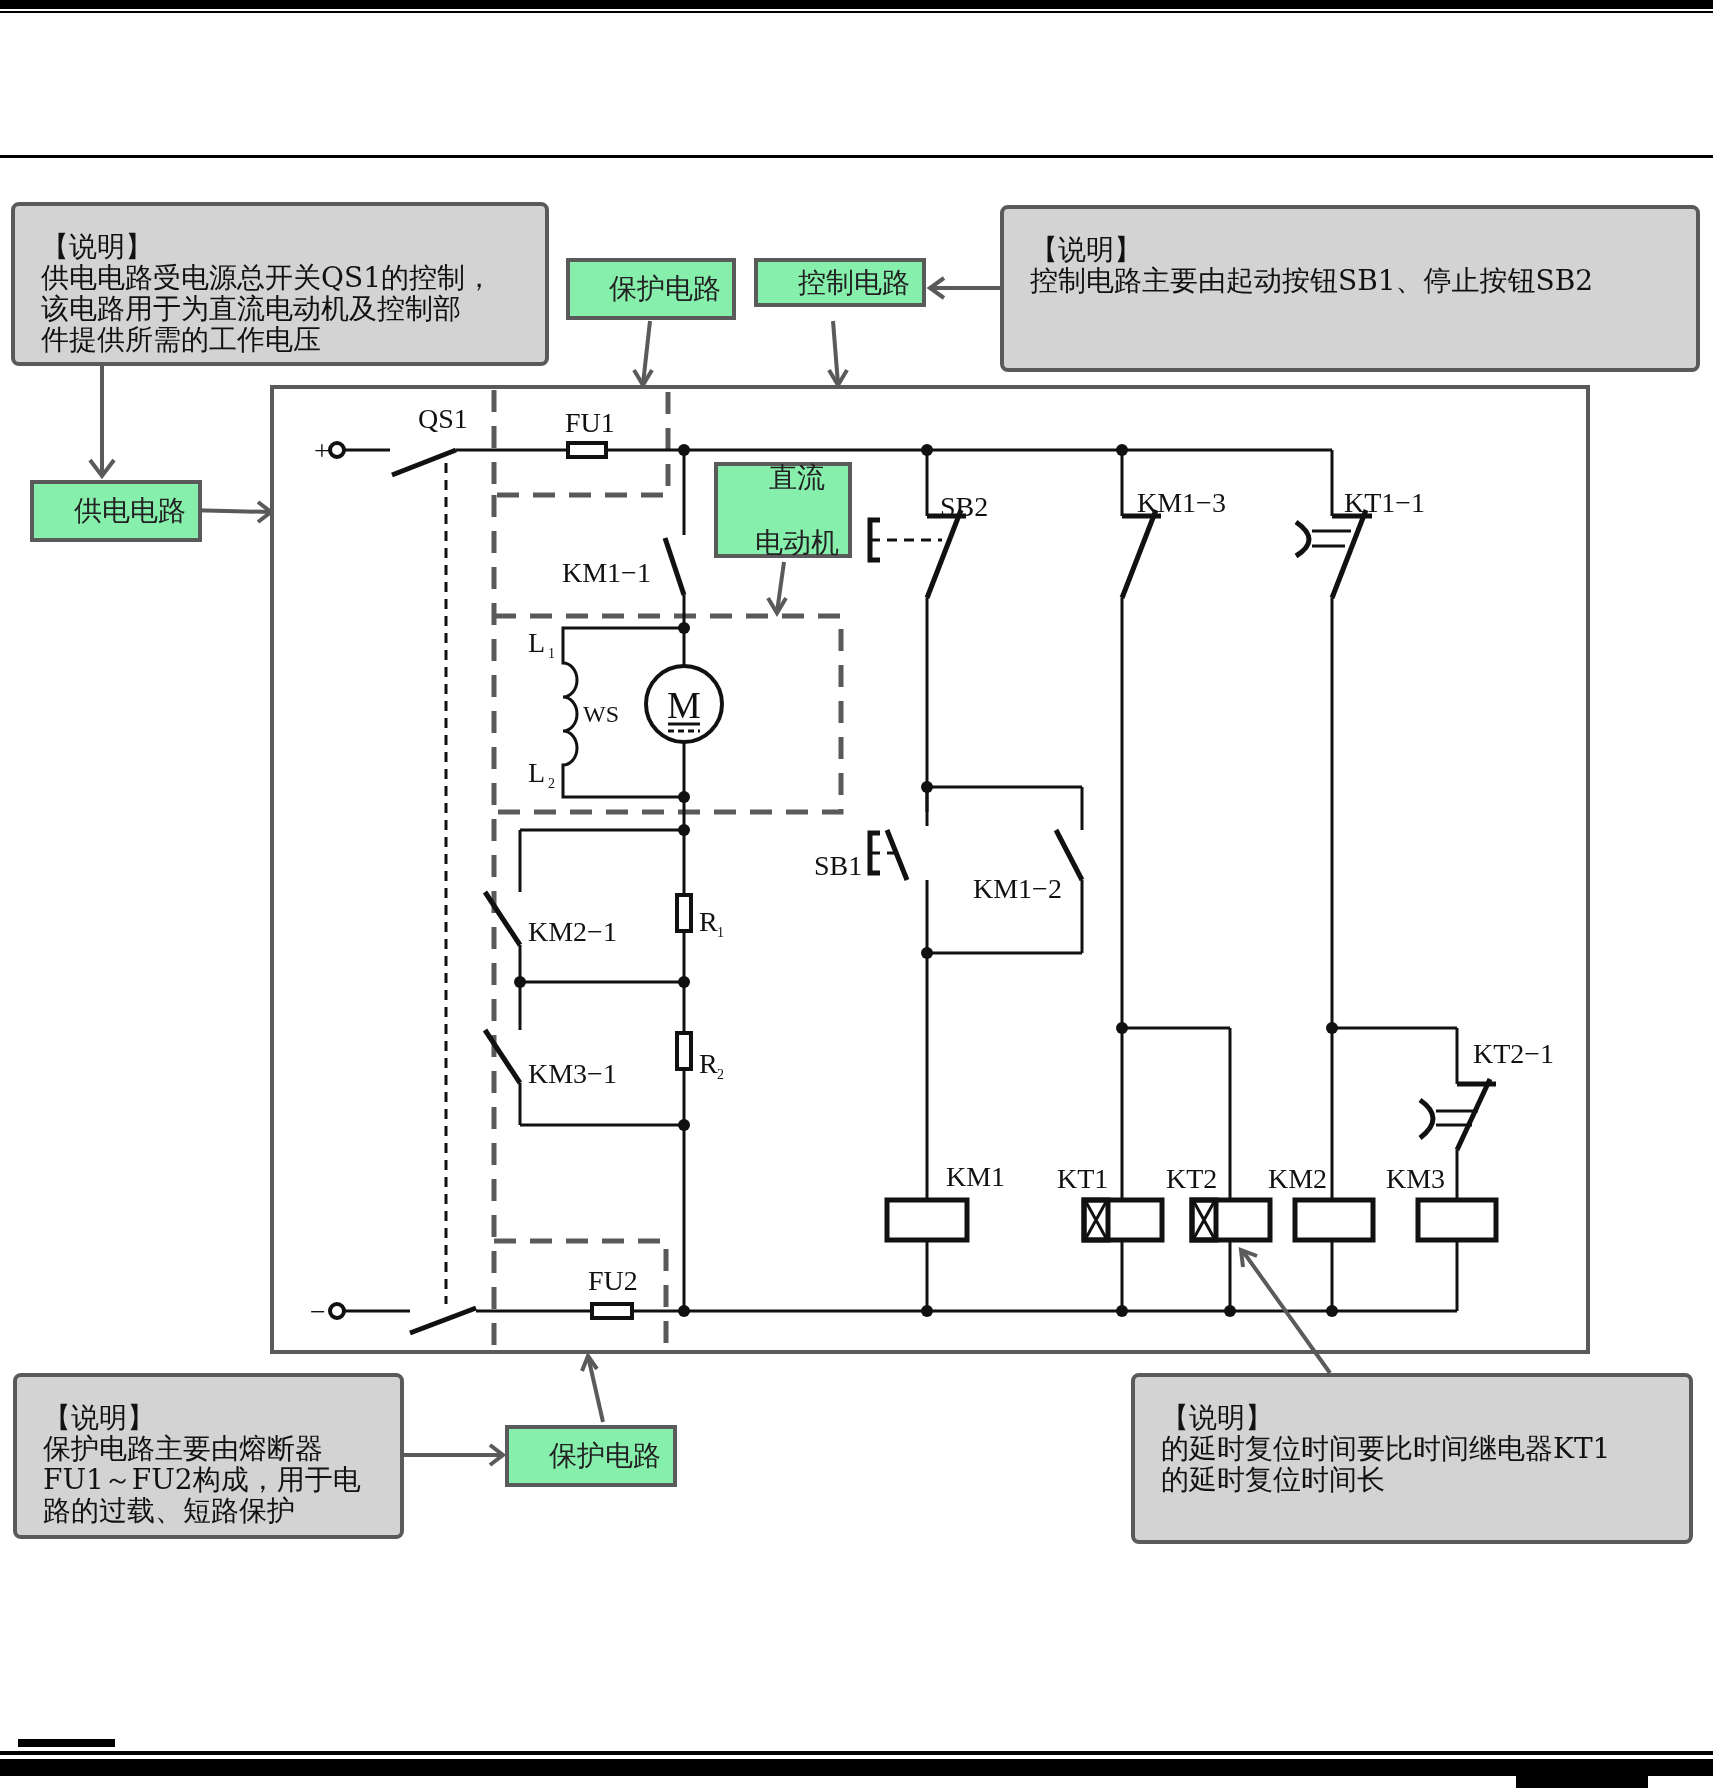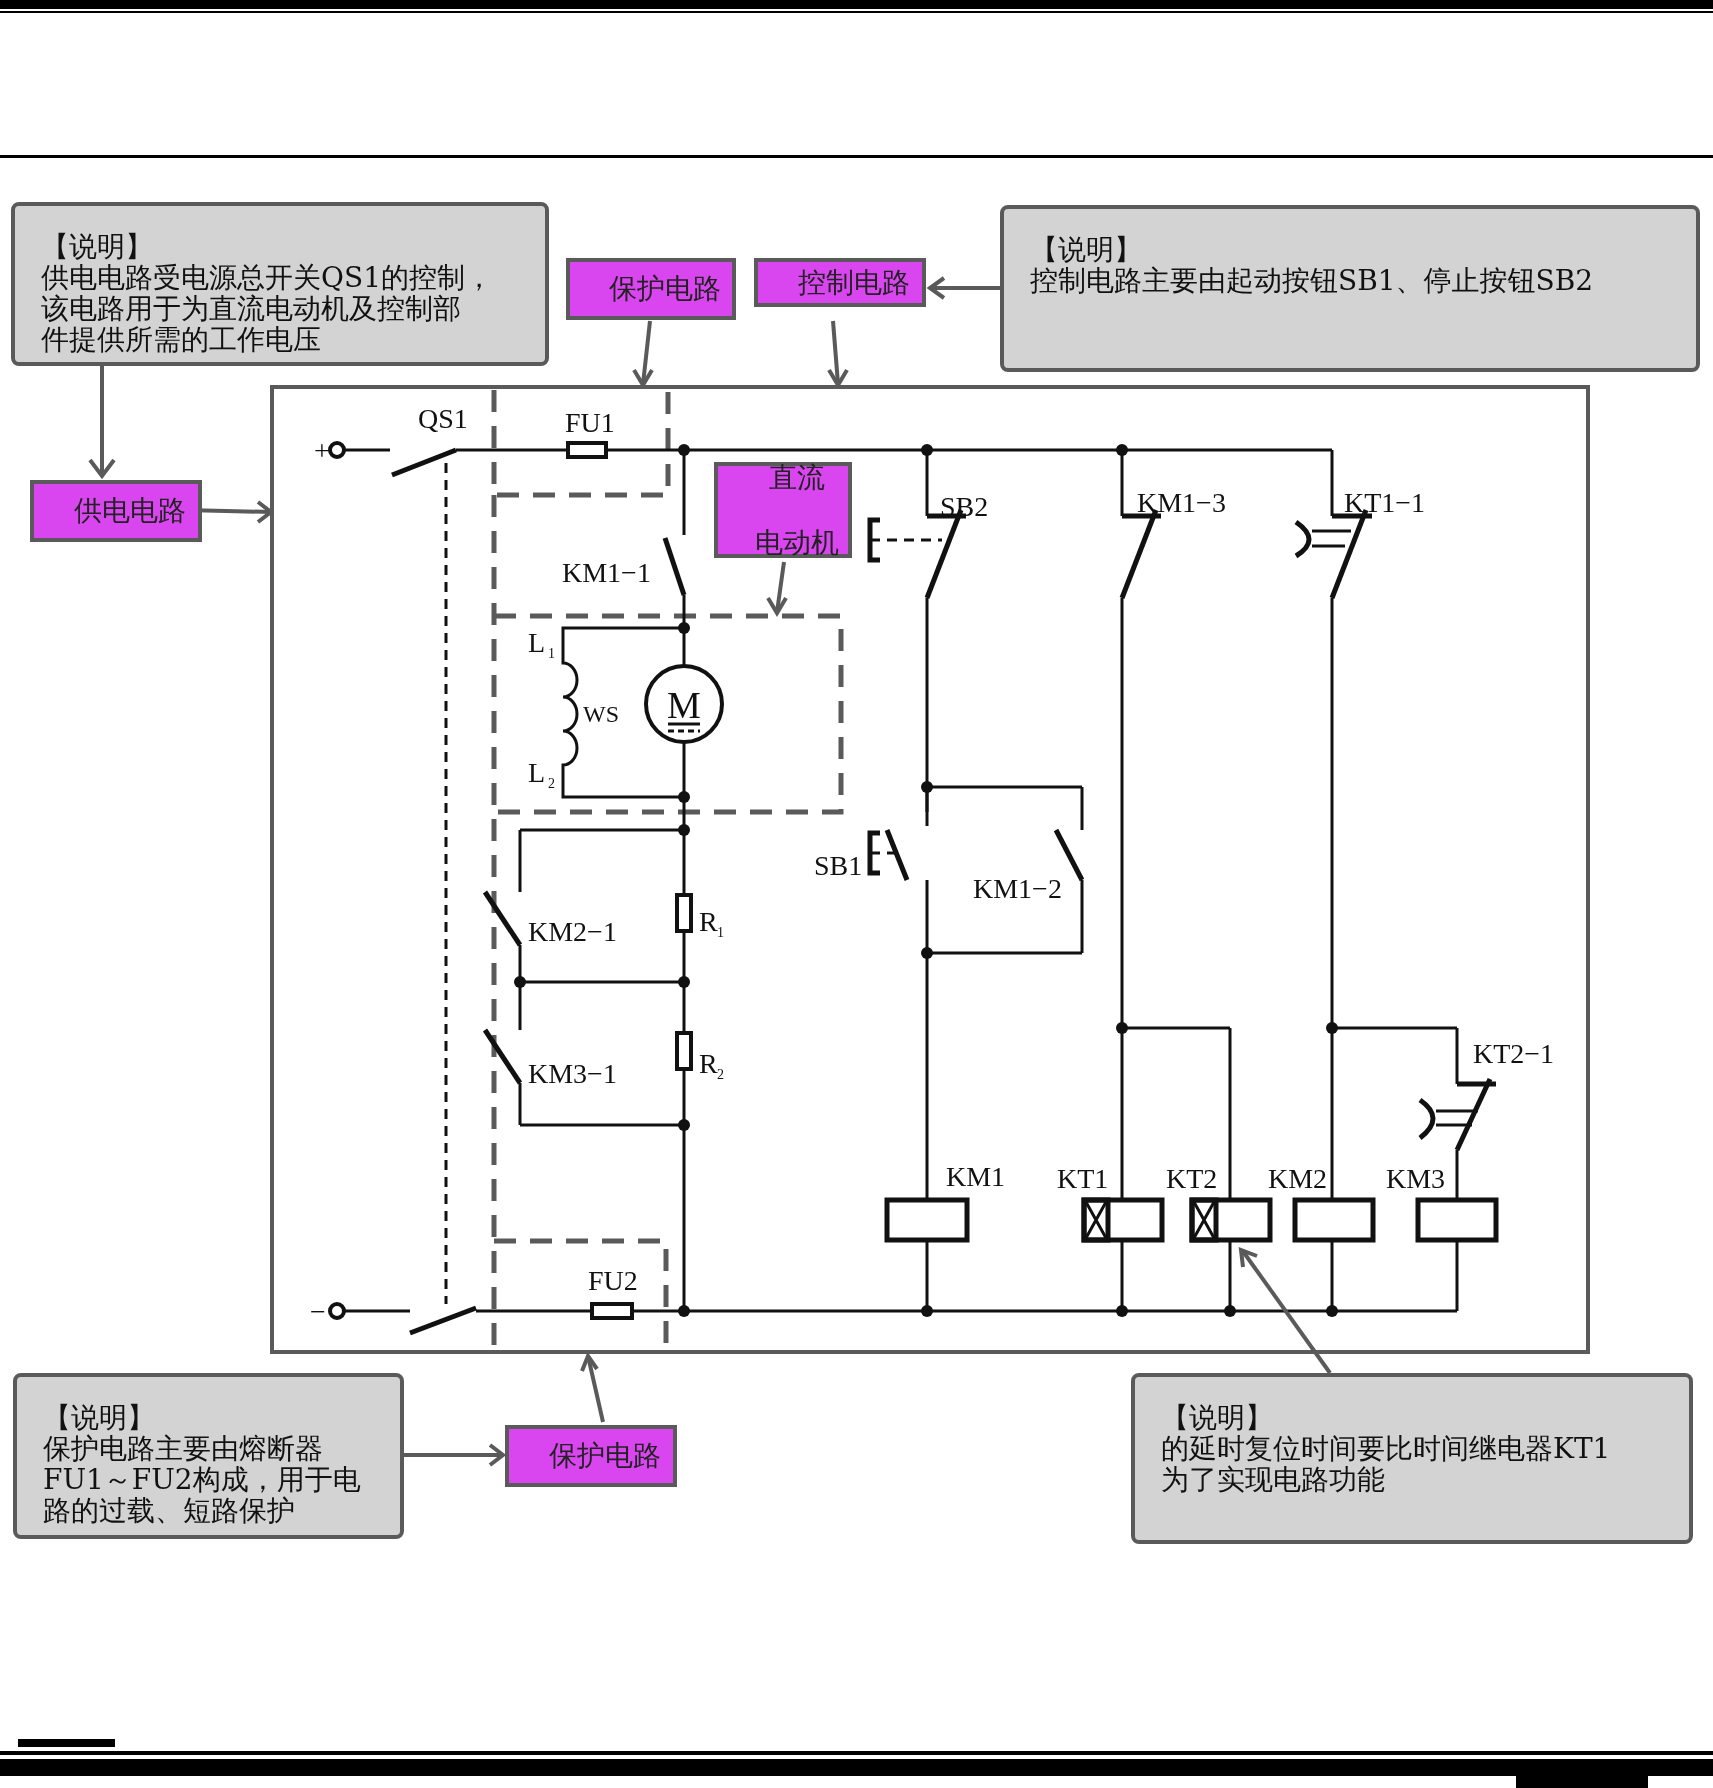--- a/index.html
+++ b/index.html
@@ -12,21 +12,21 @@
   .dash-black { stroke:#111; stroke-width:3; fill:none; stroke-dasharray:10 7; }
   .frame { stroke:#5a5a5a; stroke-width:4; fill:none; }
   .arrow { stroke:#5a5a5a; stroke-width:4; fill:none; }
   .dot { fill:#111; }
   .lbl { font-family:"Liberation Serif","DejaVu Serif",serif; font-size:28px; fill:#111; }
   .sub { font-family:"Liberation Serif","DejaVu Serif",serif; font-size:14px; fill:#111; }
   .note-box { position:absolute; background:#d3d3d3; border:4px solid #5a5a5a; border-radius:8px;
               box-sizing:border-box; padding:25px 26px; font-size:28px; line-height:31px; color:#111;
               font-family:"DejaVu Serif","Liberation Serif",serif; }
   .note-box .t { display:block; }
-  .tag-box { position:absolute; background:#d946ef; border:4px solid #5a5a5a; box-sizing:border-box;
+  .tag-box { position:absolute; background:#86efac; border:4px solid #5a5a5a; box-sizing:border-box;
              display:flex; align-items:center; justify-content:center; font-size:28px; color:#222;
              font-family:"DejaVu Serif","Liberation Serif",serif; text-align:center; line-height:30px;padding-left:28px; }
   .bar { position:absolute; background:#000; }
 </style>
 </head>
 <body>
 
 <div class="bar" style="left:0;top:0;width:1713px;height:9px;"></div>
 <div class="bar" style="left:0;top:11px;width:1713px;height:2px;"></div>
 <div class="bar" style="left:0;top:155px;width:1713px;height:3px;"></div>
@@ -223,21 +223,21 @@
 <div class="note-box" style="left:13px;top:1373px;width:391px;height:166px;">
   <span class="t">【说明】</span>
   <span class="t">保护电路主要由熔断器</span>
   <span class="t">FU1～FU2构成，用于电</span>
   <span class="t">路的过载、短路保护</span>
 </div>
 
 <div class="note-box" style="left:1131px;top:1373px;width:562px;height:171px;">
   <span class="t">【说明】</span>
   <span class="t">的延时复位时间要比时间继电器KT1</span>
-  <span class="t">为了实现电路功能</span>
+  <span class="t">的延时复位时间长</span>
 </div>
 
 <div class="tag-box" style="left:30px;top:480px;width:172px;height:62px;">
   <span>供电电路</span>
 </div>
 <div class="tag-box" style="left:566px;top:258px;width:170px;height:62px;">
   <span>保护电路</span>
 </div>
 <div class="tag-box" style="left:754px;top:258px;width:172px;height:49px;">
   <span>控制电路</span>

